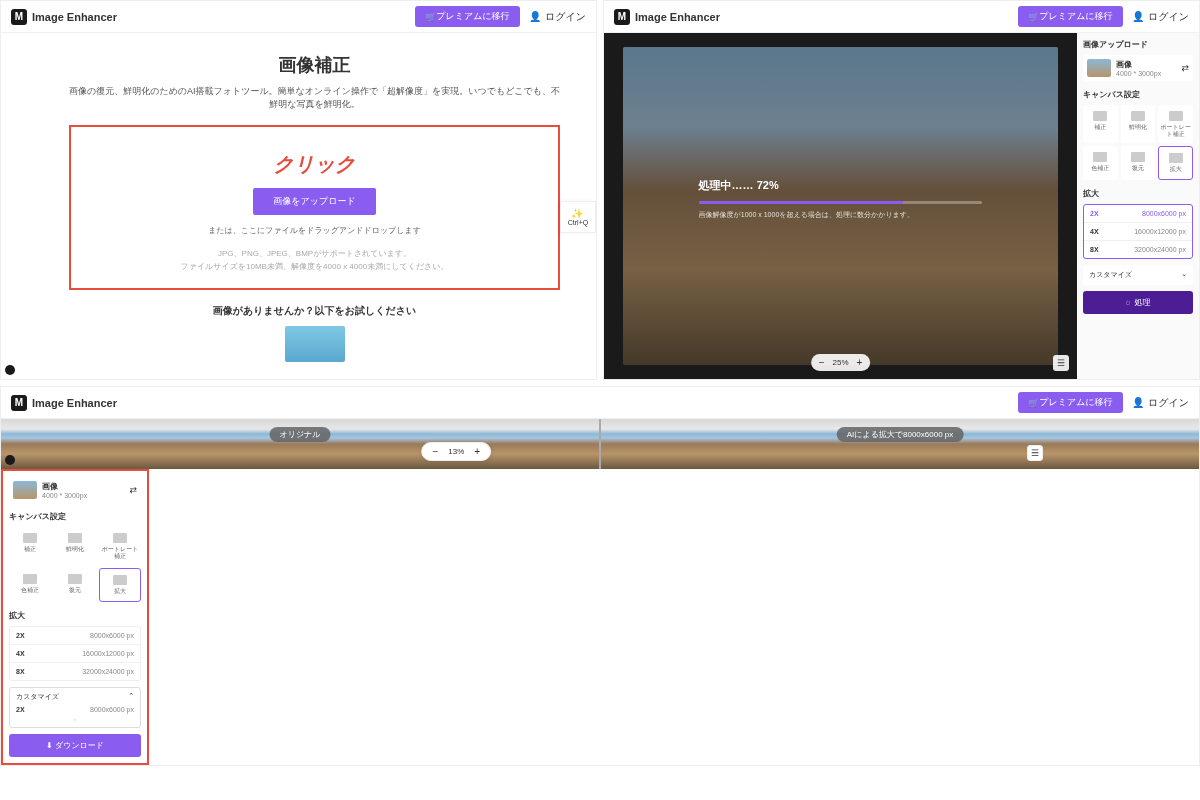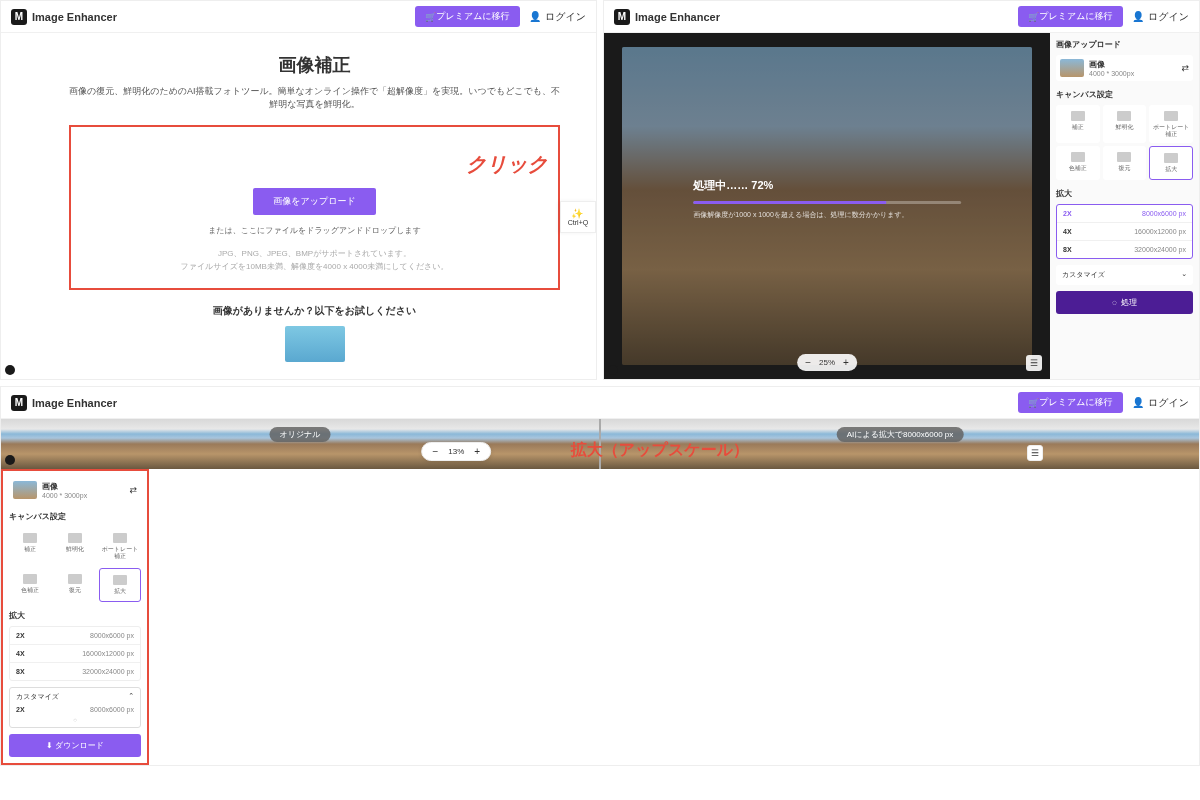--- a/index.html
+++ b/index.html
@@ -13,21 +13,21 @@
 .header-right { display: flex; align-items: center; gap: 10px; }
 .premium-btn { background: #8a5cf0; color: #fff; padding: 4px 10px; border-radius: 3px; font-size: 9px; display: flex; align-items: center; gap: 0; cursor: pointer; }
 .login { display: flex; align-items: center; gap: 3px; font-size: 10px; cursor: pointer; }
 .user-icon::before { content: "👤"; font-size: 10px; }
 .cart-icon::before { content: "🛒"; font-size: 9px; }
 
 .p1-body { padding: 20px 36px; text-align: center; margin-left: 32px; }
 .p1-title { font-size: 18px; font-weight: 700; margin-bottom: 8px; }
 .p1-sub { font-size: 9px; color: #555; margin-bottom: 14px; }
 .drop { border: 2px solid #e74c3c; padding: 24px 10px 14px; position: relative; }
-.click-lbl { color: #e74c3c; font-size: 20px; font-weight: 700; font-style: italic; margin-bottom: 10px; text-align: right; }
+.click-lbl { color: #e74c3c; font-size: 20px; font-weight: 700; font-style: italic; margin-bottom: 10px; }
 .upload-btn { background: #8a5cf0; color: #fff; padding: 7px 20px; font-size: 9px; display: inline-block; border-radius: 2px; cursor: pointer; margin-bottom: 10px; }
 .drop-hint { font-size: 8px; color: #666; margin-bottom: 12px; }
 .formats { font-size: 8px; color: #aaa; line-height: 1.6; }
 .try-text { font-size: 10px; font-weight: 600; margin-top: 14px; }
 .sample-thumb { width: 60px; height: 36px; background: linear-gradient(180deg,#7ec8e3 0%,#5aa8d0 100%); margin: 8px auto 0; border-radius: 2px; }
 .side-tab { position: absolute; right: 0; top: 200px; width: 36px; height: 32px; background: #fff; border: 1px solid #eee; display: flex; flex-direction: column; align-items: center; justify-content: center; font-size: 7px; box-shadow: -2px 0 4px rgba(0,0,0,.05); }
 .side-tab .star::before { content: "✨"; font-size: 10px; }
 .badge-bl { position: absolute; bottom: 4px; left: 4px; width: 10px; height: 10px; background: #1a1a1a; border-radius: 50%; }
 
 .p2-body { display: flex; height: calc(100% - 32px); }
@@ -35,21 +35,21 @@
 .mtn { width: 92%; height: 92%; background: linear-gradient(180deg,#8bb8d8 0%,#a8c5dd 25%,#9a7a5a 45%,#b8956a 70%,#6a5840 100%); border-radius: 2px; position: relative; overflow: hidden; }
 .mtn::after { content:""; position:absolute; inset:0; background: rgba(0,0,0,.35); }
 .progress-wrap { position: absolute; top: 48%; left: 50%; transform: translate(-50%,-50%); width: 60%; z-index: 2; color: #fff; text-align: left; }
 .progress-text { font-size: 11px; font-weight: 600; margin-bottom: 8px; }
 .progress-bar { height: 3px; background: rgba(255,255,255,.3); border-radius: 2px; overflow: hidden; }
 .progress-fill { height: 100%; background: #8a5cf0; width: 72%; }
 .progress-note { font-size: 7px; margin-top: 6px; opacity: .8; }
 .zoom-ctrl { position: absolute; bottom: 8px; left: 50%; transform: translateX(-50%); background: rgba(255,255,255,.9); border-radius: 12px; padding: 3px 8px; display: flex; align-items: center; gap: 8px; font-size: 8px; z-index: 2; }
 .zoom-btn { cursor: pointer; font-size: 10px; }
 .note-btn { position: absolute; bottom: 8px; right: 8px; width: 16px; height: 16px; background: rgba(255,255,255,.9); border-radius: 3px; display: flex; align-items: center; justify-content: center; z-index: 2; font-size: 9px; }
-.p2-side { width: 149px; background: #fafafa; padding: 6px; overflow-y: auto; font-size: 8px; }
+.p2-side { width: 122px; background: #fafafa; padding: 6px; overflow-y: auto; font-size: 8px; }
 .side-h { font-size: 8px; font-weight: 600; margin-bottom: 5px; }
 .img-row { display: flex; align-items: center; gap: 5px; background: #fff; padding: 4px; border-radius: 3px; margin-bottom: 8px; }
 .img-thumb { width: 24px; height: 18px; background: linear-gradient(180deg,#8bb8d8,#b8956a); border-radius: 2px; }
 .img-meta { flex: 1; }
 .img-name { font-size: 8px; font-weight: 600; }
 .img-dim { font-size: 7px; color: #888; }
 .swap-icon::before { content: "⇄"; font-size: 9px; cursor: pointer; }
 .tool-grid { display: grid; grid-template-columns: repeat(3,1fr); gap: 3px; margin-bottom: 8px; }
 .tool { background: #fff; padding: 6px 2px; text-align: center; border-radius: 3px; cursor: pointer; }
 .tool.active { border: 1.5px solid #8a5cf0; }
@@ -252,21 +252,20 @@
       <div class="cmp-half">
         <div class="cmp-img"></div>
         <div class="cmp-tag">オリジナル</div>
       </div>
       <div class="cmp-divider"></div>
       <div class="cmp-half">
         <div class="cmp-img"></div>
         <div class="cmp-tag">AIによる拡大で8000x6000 px</div>
       </div>
       <div class="cmp-annot">
-        <div>拡大（アップスケール）</div>
       </div>
       <div class="zoom-ctrl3">
         <span class="zoom-btn">−</span>
         <span>13%</span>
         <span class="zoom-btn">+</span>
       </div>
       <div class="note-btn3">☰</div>
       <div class="badge-bl"></div>
     </div>
     <div class="p3-side">

